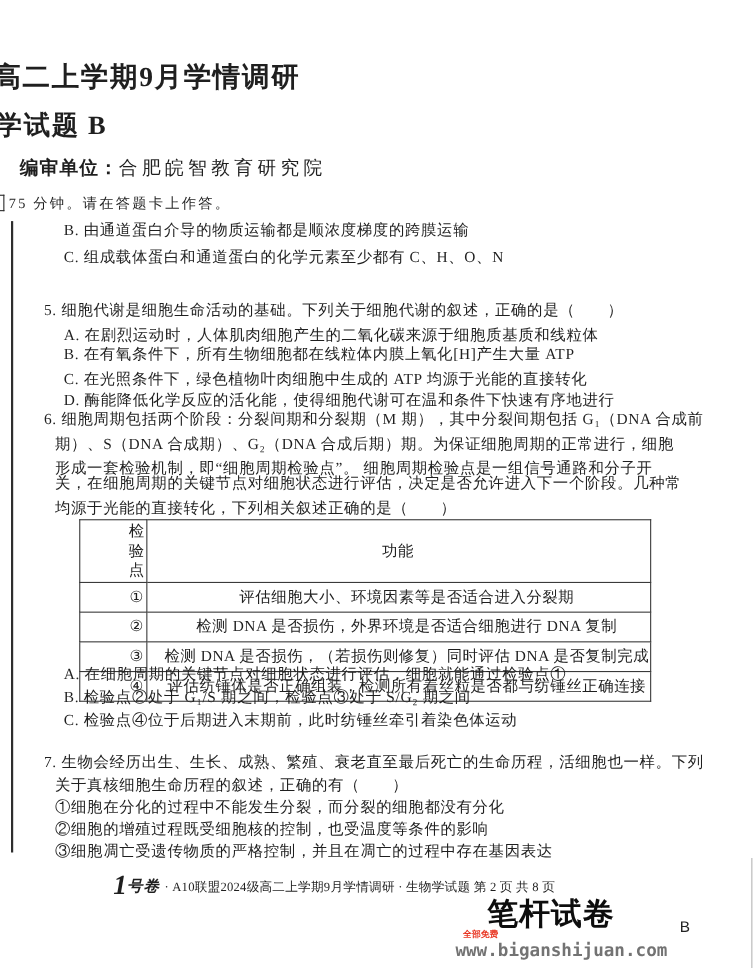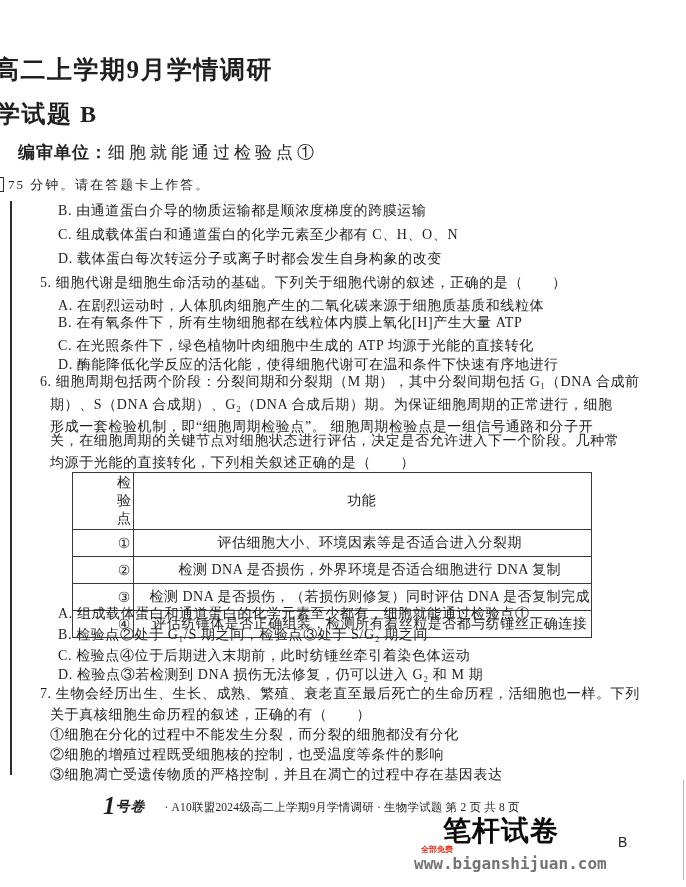--- a/index.html
+++ b/index.html
@@ -24,50 +24,49 @@
   .cp-table{position:absolute;top:472px;left:72px;width:502px;border-collapse:collapse;
             font-size:14px;letter-spacing:0.5px;}
   .cp-table th,.cp-table td{border:1px solid #3a3a3a;font-weight:normal;padding-left:44px;}
   .cp-table th{height:21px;text-align:center;}
   .cp-table td{height:24px;}
   .cp-table .c1{width:66px;text-align:center;}
   .cp-table .c2{text-align:center;padding-left:16px;white-space:nowrap;}
   
   .footer{position:absolute;top:792px;left:103px;white-space:nowrap;}
   .logo-one{font-size:25px;font-weight:bold;font-style:italic;vertical-align:-3px;}
-  .logo-rest{font-size:14px;font-weight:bold;font-style:italic;letter-spacing:1px;margin-right:19px;}
+  .logo-rest{font-size:14px;font-weight:bold;font-style:italic;letter-spacing:1px;margin-right:4px;}
   .foot-meta{font-size:11.5px;letter-spacing:0.2px;}
   
   .wm-brand{position:absolute;top:812px;left:443px;font-size:28px;font-weight:900;
             font-family:"Liberation Sans","DejaVu Sans",sans-serif;letter-spacing:1px;color:#0d0d0d;white-space:nowrap;}
   .wm-free{position:absolute;top:844px;left:421px;font-size:8px;font-weight:bold;color:#e8331f;white-space:nowrap;}
   .wm-url{position:absolute;top:854px;left:414px;font-size:16px;font-weight:bold;
           font-family:"DejaVu Sans Mono","Liberation Mono",monospace;color:#737373;white-space:nowrap;}
   .ver-letter{position:absolute;top:834px;left:618px;font-size:14px;
           font-family:"Liberation Sans","DejaVu Sans",sans-serif;color:#222;}
 </style>
 </head>
 <body>
 
 <div class="page">
 
   <div class="title1">高二上学期9月学情调研</div>
   <div class="title2">学试题 B</div>
   <div class="editor">
-    <span class="lbl">编审单位：</span><span class="val">细胞就能通过检验点①</span>
+    <span class="lbl">编审单位：</span><span class="val">合肥皖智教育研究院</span>
   </div>
   <div class="frag"></div>
   <div class="instr">75 分钟。请在答题卡上作答。</div>
 
   <div class="left-rule"></div>
   <div class="right-rule"></div>
 
   <div class="ln" style="top:203px;left:58px">B. 由通道蛋白介导的物质运输都是顺浓度梯度的跨膜运输</div>
   <div class="ln" style="top:227px;left:58px">C. 组成载体蛋白和通道蛋白的化学元素至少都有 C、H、O、N</div>
-  <div class="ln" style="top:251px;left:58px">D. 载体蛋白每次转运分子或离子时都会发生自身构象的改变</div>
 
   <div class="ln" style="top:275px;left:40px">5. 细胞代谢是细胞生命活动的基础。下列关于细胞代谢的叙述，正确的是（　　）</div>
   <div class="ln" style="top:298px;left:58px">A. 在剧烈运动时，人体肌肉细胞产生的二氧化碳来源于细胞质基质和线粒体</div>
   <div class="ln" style="top:315px;left:58px">B. 在有氧条件下，所有生物细胞都在线粒体内膜上氧化[H]产生大量 ATP</div>
   <div class="ln" style="top:338px;left:58px">C. 在光照条件下，绿色植物叶肉细胞中生成的 ATP 均源于光能的直接转化</div>
   <div class="ln" style="top:357px;left:58px">D. 酶能降低化学反应的活化能，使得细胞代谢可在温和条件下快速有序地进行</div>
 
   <div class="ln" style="top:374px;left:40px">6. 细胞周期包括两个阶段：分裂间期和分裂期（M 期），其中分裂间期包括 G₁（DNA 合成前</div>
   <div class="ln" style="top:397px;left:50px">期）、S（DNA 合成期）、G₂（DNA 合成后期）期。为保证细胞周期的正常进行，细胞</div>
   <div class="ln" style="top:419px;left:50px">形成一套检验机制，即“细胞周期检验点”。 细胞周期检验点是一组信号通路和分子开</div>
@@ -92,24 +91,23 @@
       <td class="c1">③</td>
       <td class="c2">检测 DNA 是否损伤，（若损伤则修复）同时评估 DNA 是否复制完成</td>
     </tr>
     <tr>
       <td class="c1">④</td>
       <td class="c2">评估纺锤体是否正确组装，检测所有着丝粒是否都与纺锤丝正确连接</td>
     </tr>
   </tbody>
     </table>
 
-  <div class="ln" style="top:606px;left:58px">A. 组成载体蛋白和通道蛋白的化学元素至少都有，细胞就能通过检验点①</div>
+  <div class="ln" style="top:606px;left:58px">A. 在细胞周期的关键节点对细胞状态进行评估，细胞就能通过检验点①</div>
   <div class="ln" style="top:627px;left:58px">B. 检验点②处于 G₁/S 期之间，检验点③处于 S/G₂ 期之间</div>
   <div class="ln" style="top:648px;left:58px">C. 检验点④位于后期进入末期前，此时纺锤丝牵引着染色体运动</div>
-  <div class="ln" style="top:667px;left:58px">D. 检验点③若检测到 DNA 损伤无法修复，仍可以进入 G₂ 和 M 期</div>
 
   <div class="ln" style="top:686px;left:40px">7. 生物会经历出生、生长、成熟、繁殖、衰老直至最后死亡的生命历程，活细胞也一样。下列</div>
   <div class="ln" style="top:707px;left:50px">关于真核细胞生命历程的叙述，正确的有（　　）</div>
   <div class="ln" style="top:727px;left:50px">①细胞在分化的过程中不能发生分裂，而分裂的细胞都没有分化</div>
   <div class="ln" style="top:747px;left:50px">②细胞的增殖过程既受细胞核的控制，也受温度等条件的影响</div>
   <div class="ln" style="top:767px;left:50px">③细胞凋亡受遗传物质的严格控制，并且在凋亡的过程中存在基因表达</div>
 
   <div class="footer">
     <span class="logo-one">1</span><span class="logo-rest">号卷</span><span class="foot-meta">· A10联盟2024级高二上学期9月学情调研 · 生物学试题 第 2 页  共 8 页</span>
   </div>

